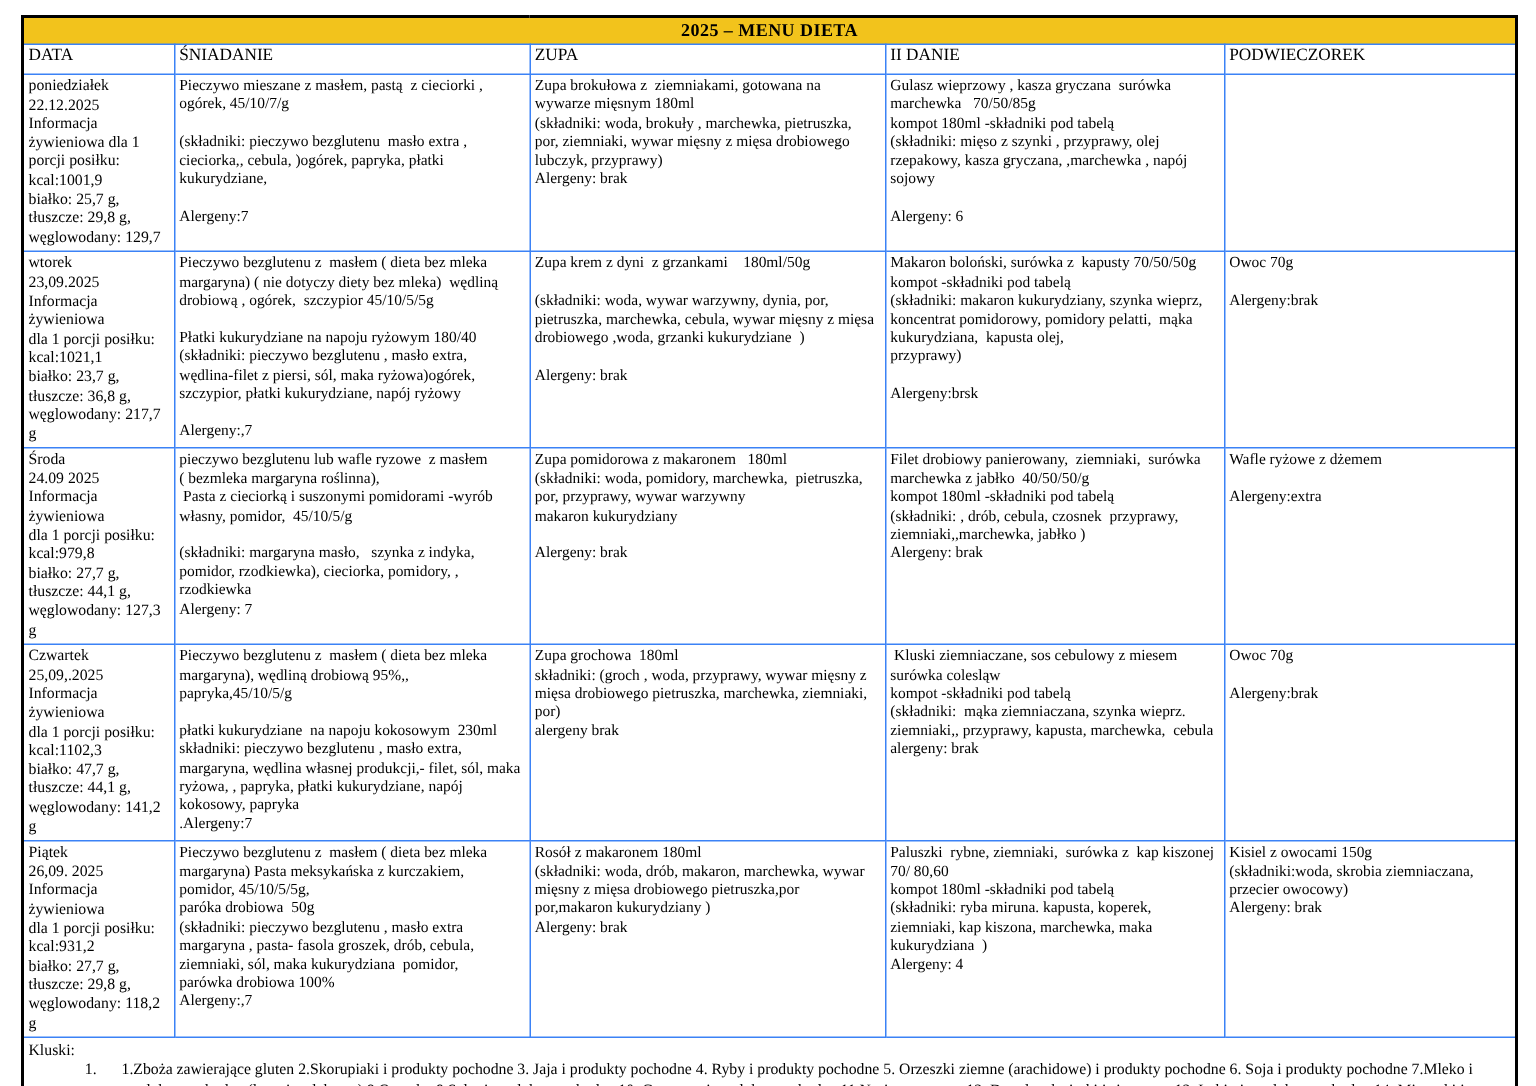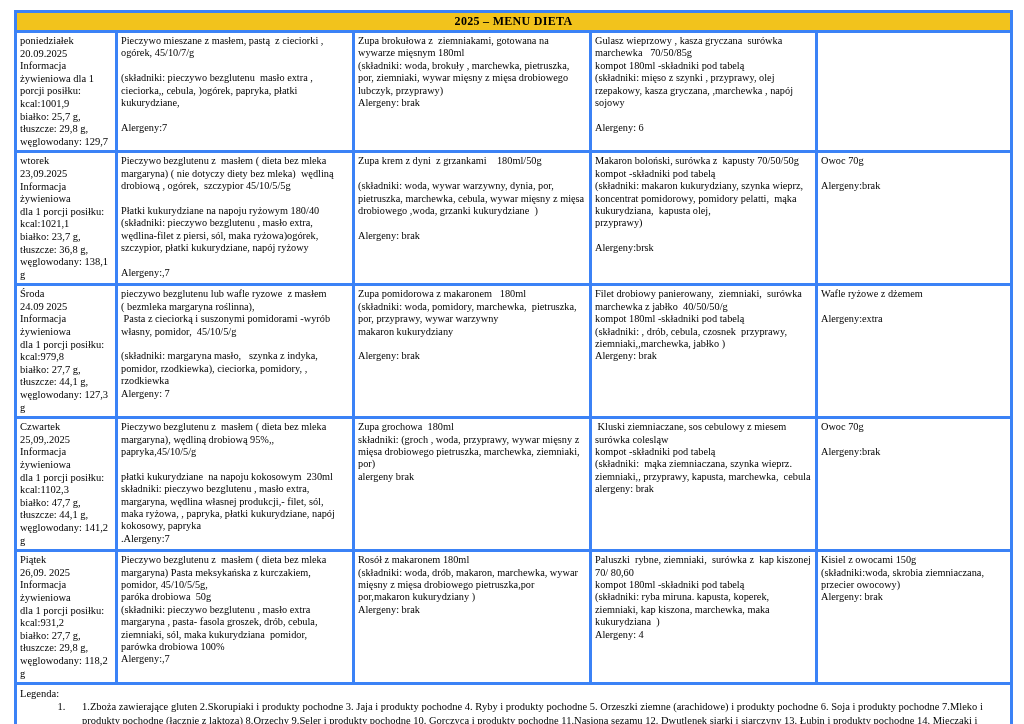--- a/index.html
+++ b/index.html
@@ -17,21 +17,21 @@
     top: 10px;
     width: 996px;
   }
   table.menu {
     border-collapse: collapse;
     width: 996px;
     table-layout: fixed;
     border: 2px solid #000;
   }
   table.menu td, table.menu th {
-    border: 3px solid #3b82f6;
+    border: 1px solid #3b82f6;
     padding: 2px 4px 2px 3px;
     vertical-align: top;
     font-weight: normal;
     text-align: left;
     overflow: hidden;
   }
   tr.title-row td {
     background: #F2C31C;
     font-weight: bold;
     font-size: 12px;
@@ -88,24 +88,31 @@
       <col style="width:237px">
       <col style="width:226px">
       <col style="width:195px">
     </colgroup>
 
     <tbody>
         <tr class="title-row">
       <td colspan="5">2025 – MENU DIETA</td>
     </tr>
 
+    <tr class="head-row">
+      <th class="col-data">DATA</th>
+      <th>ŚNIADANIE</th>
+      <th>ZUPA</th>
+      <th>II DANIE</th>
+      <th>PODWIECZOREK</th>
+    </tr>
 
     <tr class="r1">
       <td class="cell cell-data">poniedziałek
-20.09.2025 Informacja
+22.12.2025 Informacja
 żywieniowa dla 1
 porcji posiłku:
 kcal:1001,9
 białko: 25,7 g,
 tłuszcze: 29,8 g,
 węglowodany: 129,7</td>
       <td class="cell">Pieczywo mieszane z masłem, pastą  z cieciorki , ogórek, 45/10/7/g
 
 (składniki: pieczywo bezglutenu  masło extra ,  cieciorka,, cebula, )ogórek, papryka, płatki kukurydziane,
 
@@ -122,21 +129,21 @@
     </tr>
 
     <tr class="r2">
       <td class="cell cell-data">wtorek
 23,09.2025
 Informacja żywieniowa
 dla 1 porcji posiłku:
 kcal:1021,1
 białko: 23,7 g,
 tłuszcze: 36,8 g,
-węglowodany: 138,1 g</td>
+węglowodany: 217,7 g</td>
       <td class="cell">Pieczywo bezglutenu z  masłem ( dieta bez mleka margaryna) ( nie dotyczy diety bez mleka)  wędliną drobiową , ogórek,  szczypior 45/10/5/5g
 
 Płatki kukurydziane na napoju ryżowym 180/40
 (składniki: pieczywo bezglutenu , masło extra, wędlina-filet z piersi, sól, maka ryżowa)ogórek, szczypior, płatki kukurydziane, napój ryżowy
 
 Alergeny:,7</td>
       <td class="cell">Zupa krem z dyni  z grzankami    180ml/50g
 
 (składniki: woda, wywar warzywny, dynia, por, pietruszka, marchewka, cebula, wywar mięsny z mięsa drobiowego ,woda, grzanki kukurydziane  )
 
@@ -228,21 +235,21 @@
 kompot 180ml -składniki pod tabelą
 (składniki: ryba miruna. kapusta, koperek, ziemniaki, kap kiszona, marchewka, maka kukurydziana  )
 Alergeny: 4</td>
       <td class="cell">Kisiel z owocami 150g
 (składniki:woda, skrobia ziemniaczana, przecier owocowy)
 Alergeny: brak</td>
     </tr>
 
     <tr>
       <td colspan="5" class="legend-cell">
-        <span class="legend-label">Legenda:</span>
+        <span class="legend-label">Kluski:</span>
         <ol class="legend-list">
           <li>1.Zboża zawierające gluten 2.Skorupiaki i produkty pochodne 3. Jaja i produkty pochodne 4. Ryby i produkty pochodne 5. Orzeszki ziemne (arachidowe) i produkty pochodne 6. Soja i produkty pochodne 7.Mleko i produkty pochodne (łącznie z laktozą) 8.Orzechy 9.Seler i produkty pochodne 10. Gorczyca i produkty pochodne 11.Nasiona sezamu 12. Dwutlenek siarki i siarczyny 13. Łubin i produkty pochodne 14. Mięczaki i produkty pochodne.</li>
 
         </ol>
       </td>
     </tr>
   </tbody>
     </table>
 </div>
 

